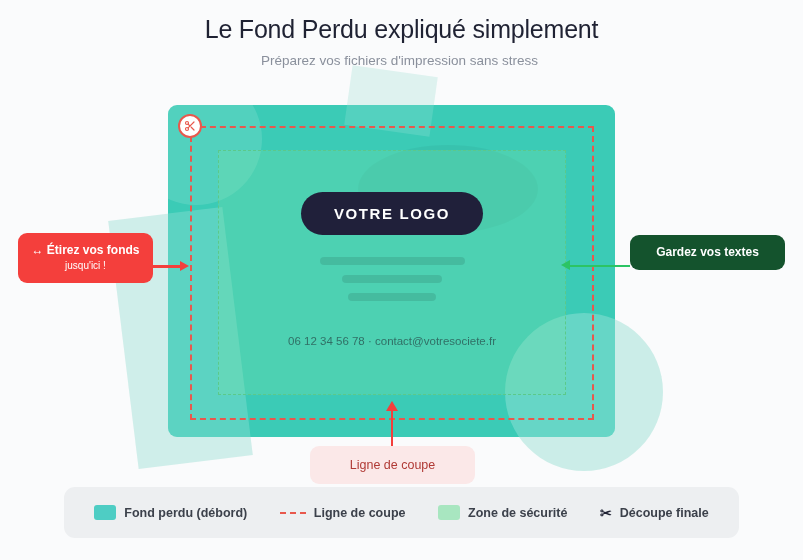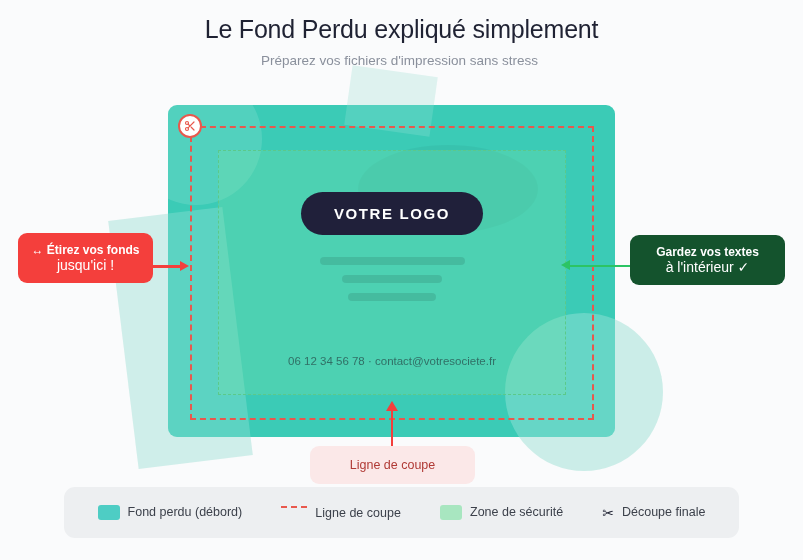--- a/index.html
+++ b/index.html
@@ -202,42 +202,42 @@
   .text-bar {
     background: rgba(0,0,0,0.10);
     border-radius: 4px;
     height: 8px;
     margin-top: 10px;
   }
   .bar-1 { width: 145px; margin-top: 22px; }
   .bar-2 { width: 100px; }
   .bar-3 { width: 88px; }
   .contact-line {
-    margin-top: 54px;
+    margin-top: 34px;
     font-size: 11.5px;
     color: #2C5F59;
     opacity: 0.85;
   }
 
   
   .callout {
     position: absolute;
     border-radius: 9px;
     text-align: center;
     z-index: 7;
     box-sizing: border-box;
   }
   .callout-line-1 {
     font-size: 12px;
     font-weight: bold;
     line-height: 16px;
     text-align: center;
   }
   .callout-line-2 {
-    font-size: 14px;
+    font-size: 10px;
     line-height: 15px;
   }
 
   .callout-left {
     left: 18px;
     top: 145px;
     width: 135px;
     padding: 9px 8px 10px 8px;
     background: #F43F3C;
     color: #FFFFFF;
@@ -329,23 +329,25 @@
     background: #EDEFF1;
     border-radius: 11px;
     display: flex;
     align-items: center;
     justify-content: space-around;
     padding: 0 14px;
     box-sizing: border-box;
   }
   .legend-item {
     display: flex;
+    align-items: center;
     gap: 8px;
     font-size: 12.5px;
     color: #3C414B;
+    font-weight: bold;
   }
   .swatch {
     width: 22px;
     height: 15px;
     border-radius: 3px;
     flex: none;
   }
   .dash-swatch {
     width: 26px;
     height: 0;
@@ -406,21 +408,20 @@
   <div class="connector-right"></div>
   <div class="connector-bottom"></div>
 
   <div class="callout callout-left">
     <div class="callout-line-1">↔ Étirez vos fonds</div>
     <div class="callout-line-2">jusqu'ici !</div>
   </div>
 
   <div class="callout callout-right">
     <div class="callout-line-1">Gardez vos textes</div>
-    <div class="callout-line-2">à l'intérieur ✓</div>
   </div>
 
   <div class="callout callout-bottom">
     <div class="callout-line-1">Ligne de coupe</div>
   </div>
 </div>
 
 <div class="legend">
 
   <div class="legend-item">

